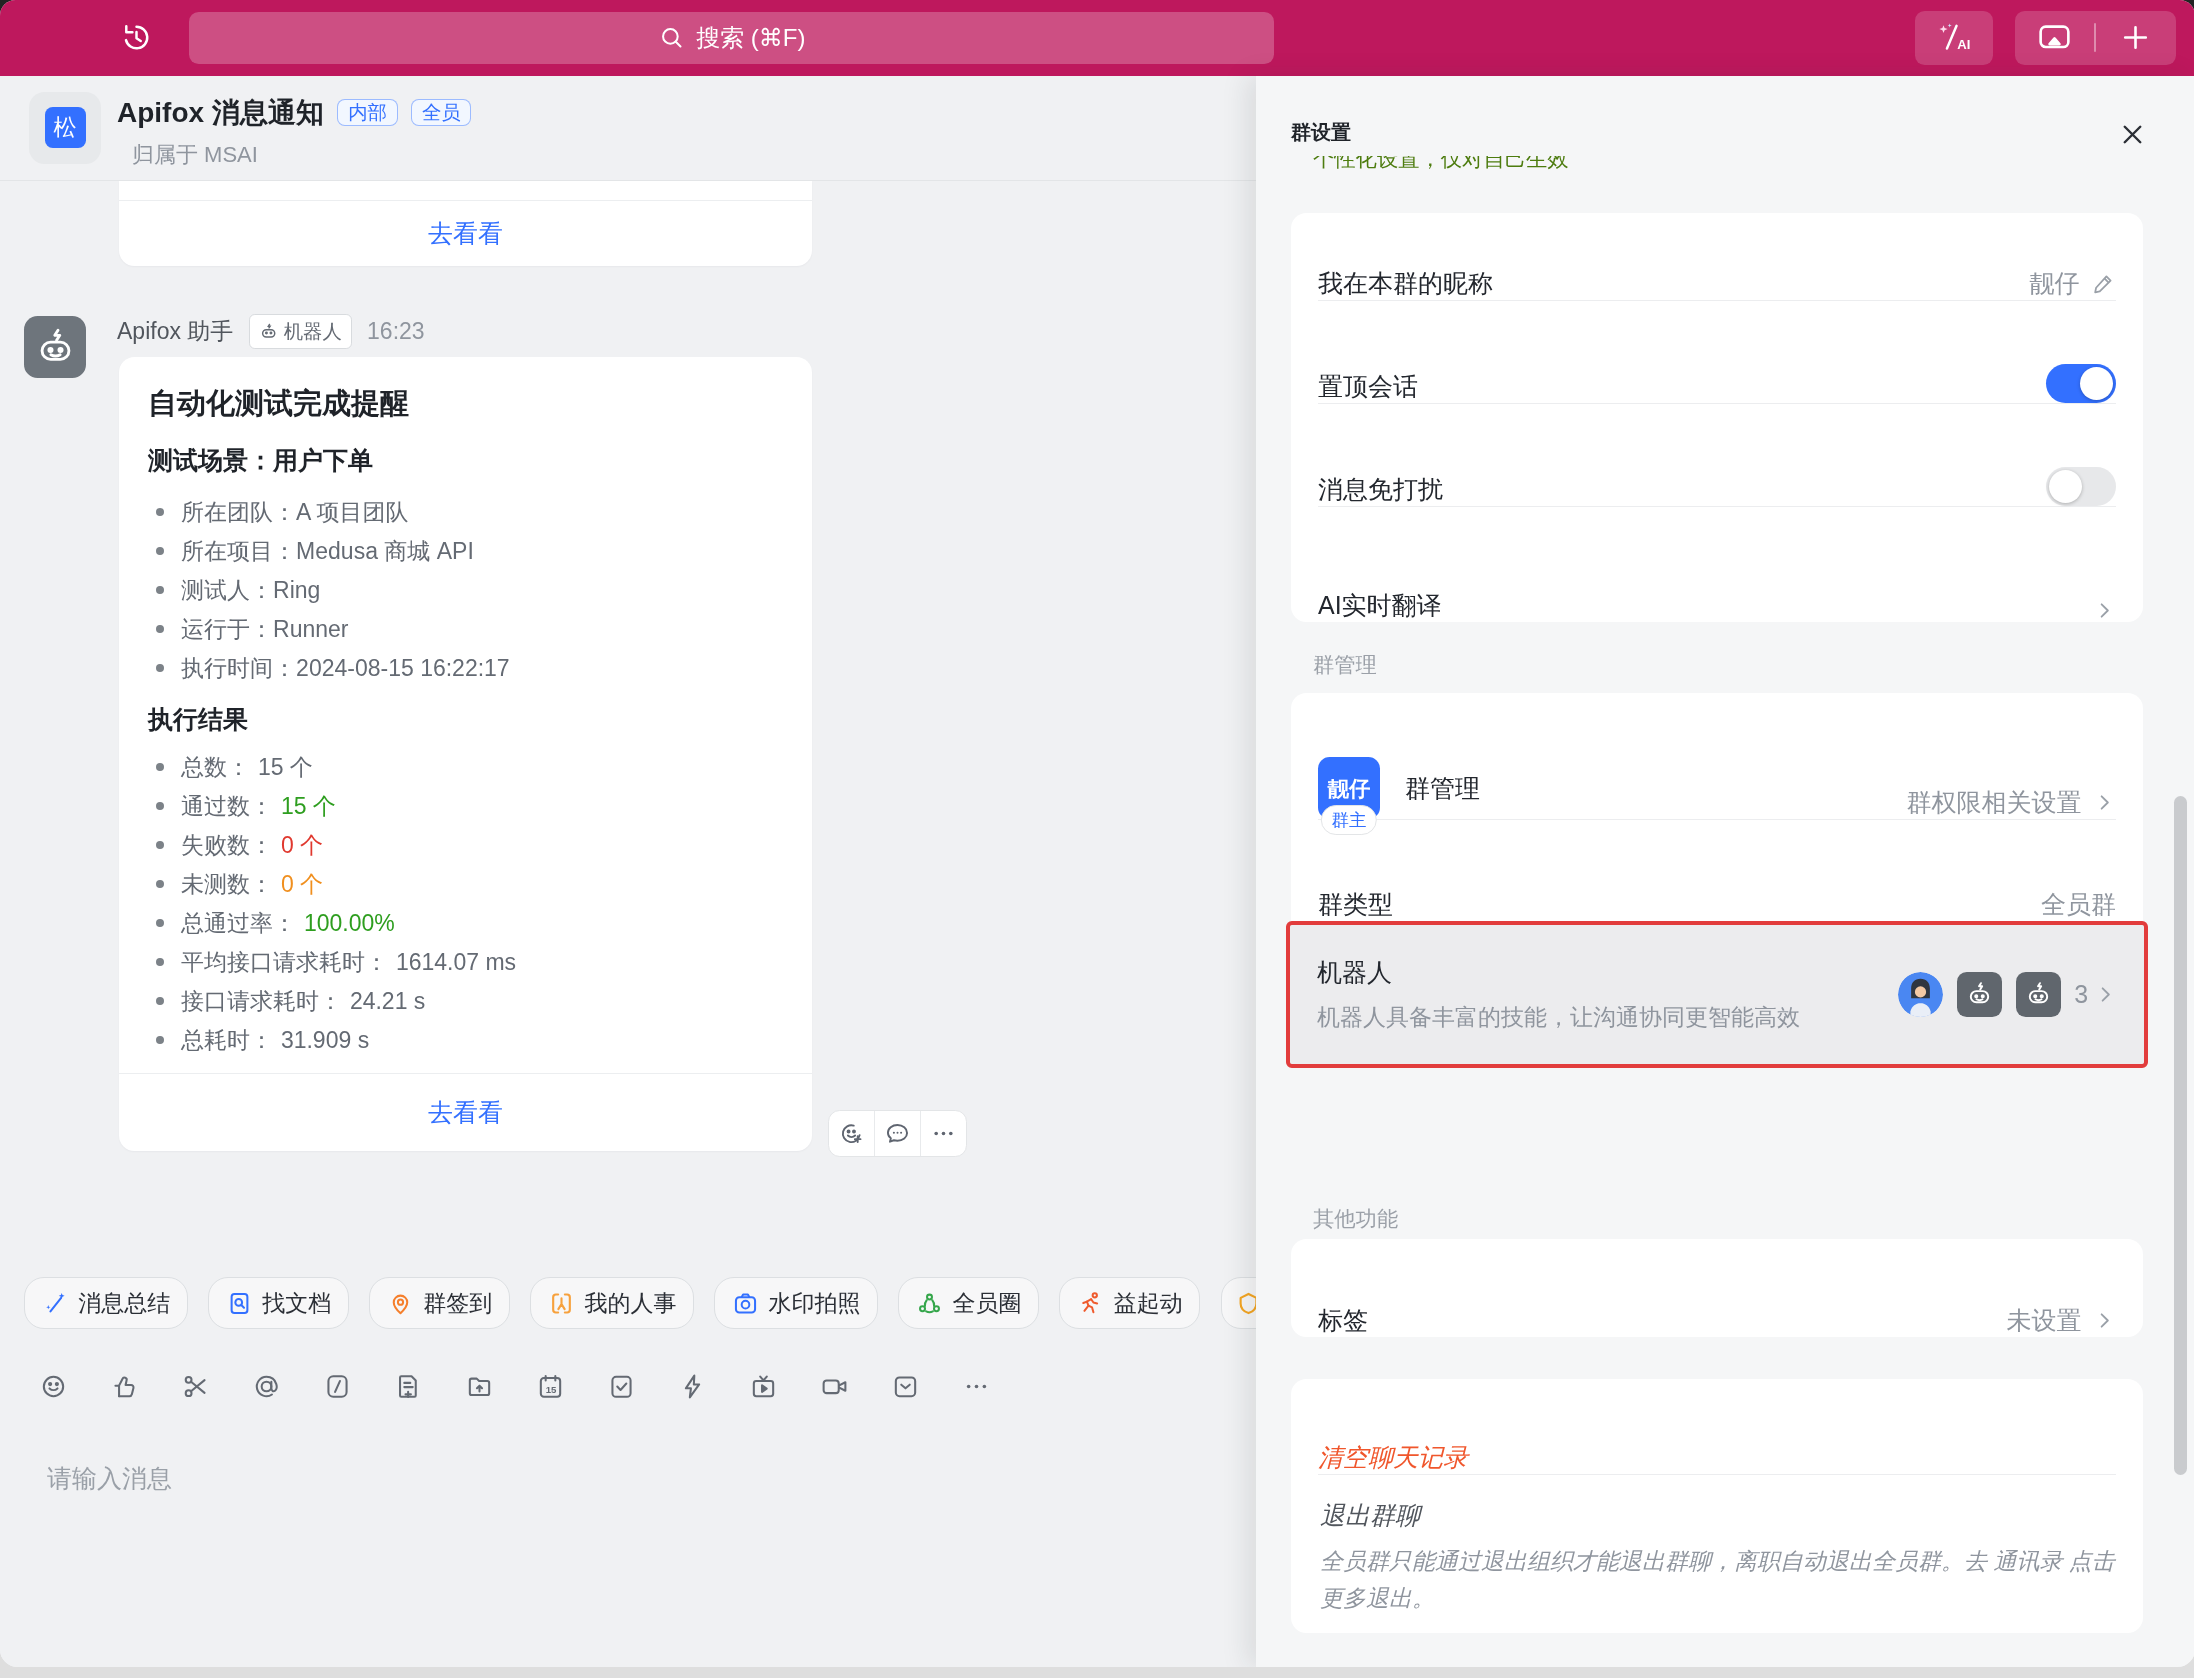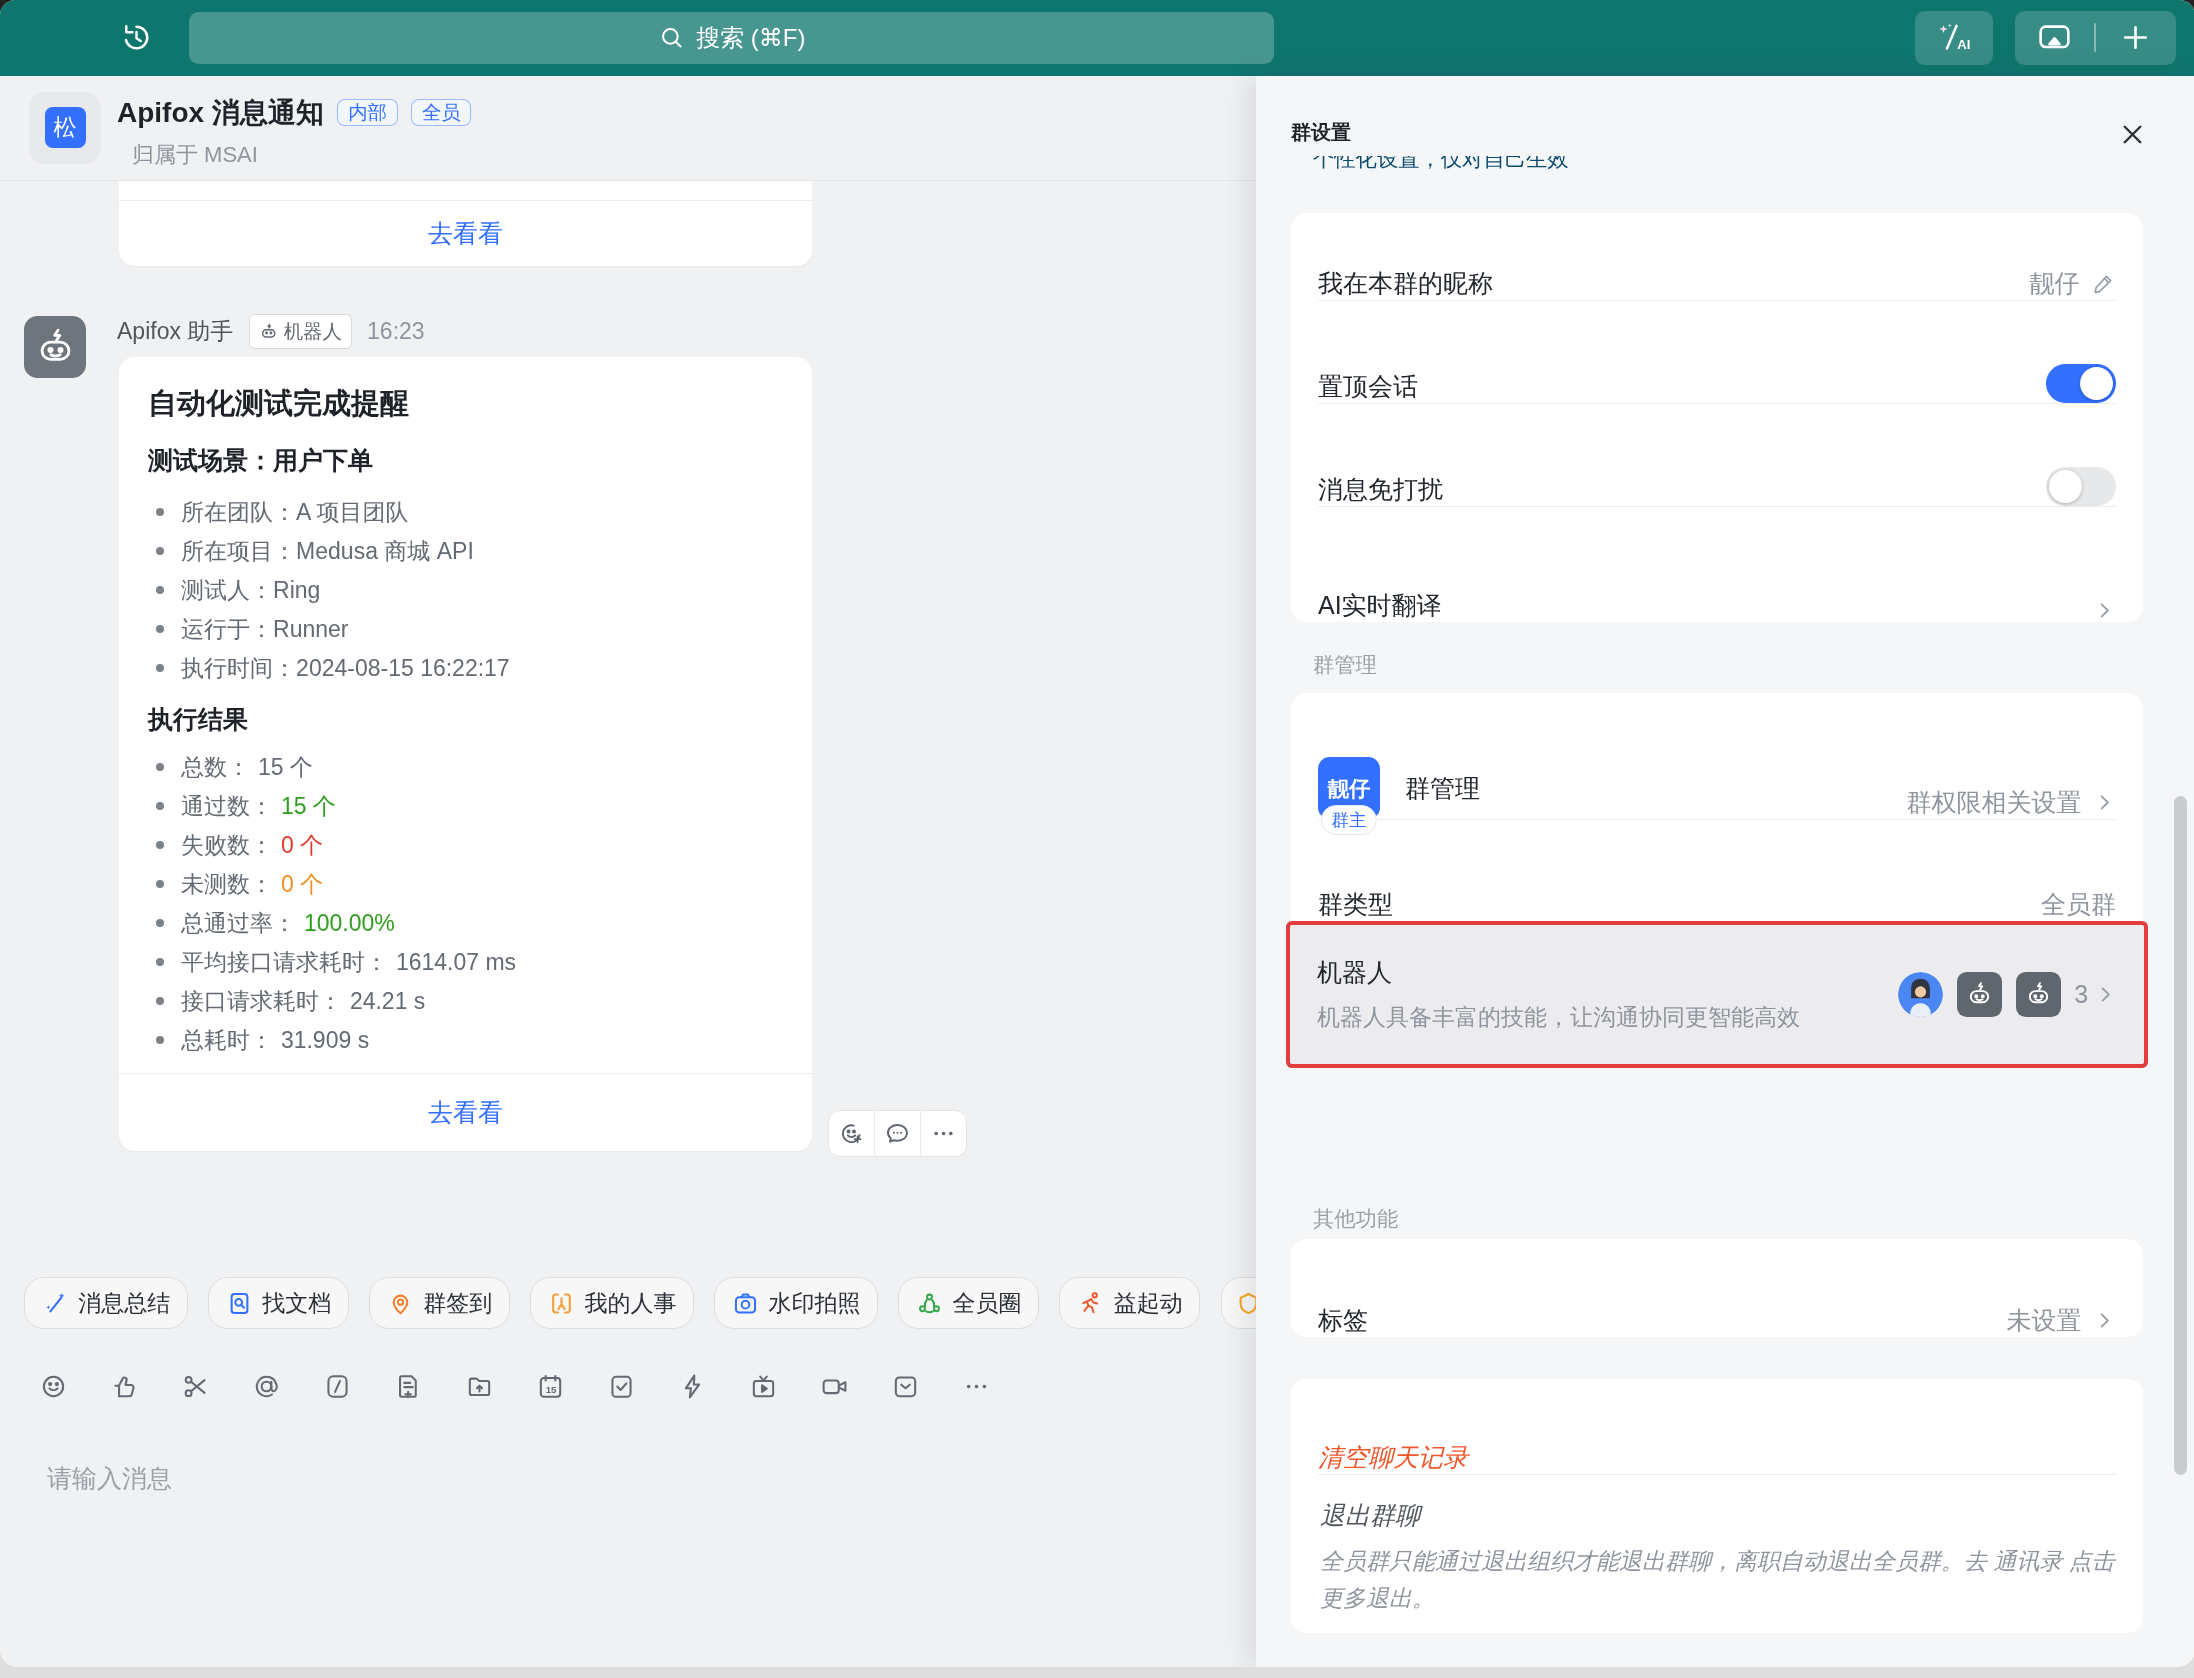--- a/index.html
+++ b/index.html
@@ -2,21 +2,21 @@
 <html><head>
 <meta charset="utf-8">
 <style>
   html,body{margin:0;padding:0;}
   .screen{position:relative;width:2195px;height:1679px;overflow:hidden;
     background:linear-gradient(#232323 0px,#232323 29px,#dedede 30px);
     font-family:"Liberation Sans","DejaVu Sans",sans-serif;color:#1f2329;}
   .window{position:absolute;left:0;top:0;right:0;bottom:11.6px;border-radius:15.5px 15.5px 17.5px 17.5px;
     overflow:hidden;background:#f0f1f3;display:flex;flex-direction:column;}
   
-  .topbar{height:76px;background:#0f766e;flex:none;display:flex;align-items:center;position:relative;}
+  .topbar{height:76px;background:#be185d;flex:none;display:flex;align-items:center;position:relative;}
   .tb-ic{color:#fff;}
   .history-btn{position:absolute;left:118px;top:19.4px;width:37px;height:37px;display:flex;align-items:center;justify-content:center;}
   .searchbox{position:absolute;left:189px;top:11.6px;width:1085px;height:52px;border-radius:9.7px;
     background:rgba(255,255,255,.24);display:flex;align-items:center;justify-content:center;gap:11.6px;color:#fff;font-size:24px;}
   .tb-right{position:absolute;right:19.4px;top:10.7px;display:flex;gap:21.3px;align-items:center;}
   .tb-btn{height:54px;border-radius:9.7px;background:rgba(255,255,255,.17);display:flex;align-items:center;justify-content:center;}
   .tb-btn.ai{width:78px;}
   .tb-btn.grp{width:161px;gap:0;}
   .tb-cell{width:80px;height:54px;display:flex;align-items:center;justify-content:center;}
   .tb-sep{width:1.9px;height:29px;background:rgba(255,255,255,.4);border-radius:1px;}
@@ -64,21 +64,21 @@
   .tbtn{display:flex;align-items:center;gap:9.7px;padding:0 16.5px;border:1.5px solid #dcdfe2;border-radius:20px;font-size:23px;color:#2b2f36;background:rgba(255,255,255,.45);flex:none;}
   .tbtn.partial{width:45px;overflow:hidden;padding:0 0 0 13.6px;}
   
   .icon-row{position:absolute;left:39px;top:1296px;display:flex;gap:42px;color:#646a73;align-items:center;}
   .irow-ic{width:29px;height:29px;display:flex;align-items:center;justify-content:center;}
   .composer-ph{position:absolute;left:47px;top:1386px;font-size:25px;color:#9aa0a8;}
   
   .panel{width:939px;flex:none;position:relative;background:#f5f6f7;box-shadow:-9.7px 0 25px rgba(31,35,41,.10);}
   .panel-title{position:absolute;left:35px;top:43px;font-size:20px;font-weight:700;}
   .panel-close{position:absolute;right:45px;top:41px;width:35px;height:35px;display:flex;align-items:center;justify-content:center;color:#2b2f36;}
-  .clip-note{position:absolute;left:57px;top:80px;height:25px;overflow:hidden;color:#0c4a6e;font-size:21.3px;}
+  .clip-note{position:absolute;left:57px;top:80px;height:25px;overflow:hidden;color:#4d7c0f;font-size:21.3px;}
   .clip-note span{display:block;transform:translateY(-10.7px);line-height:29px;}
   .pcard{position:absolute;left:35px;width:852px;background:#fff;border-radius:15.5px;}
   .prow{display:flex;align-items:flex-end;justify-content:space-between;padding:0 27px;}
   .plabel{font-size:25px;color:#23272e;font-weight:500;}
   .pval{display:flex;align-items:center;gap:11.6px;color:#8f959e;font-size:25px;}
   .pdiv{height:1px;background:#ecedef;margin:0 27px;}
   .chev{color:#9aa0a8;flex:none;}
   .toggle{width:70px;height:39px;border-radius:19.4px;position:relative;flex:none;}
   .toggle.on{background:#3370ff;}
   .toggle.off{background:#e7e8ea;}

